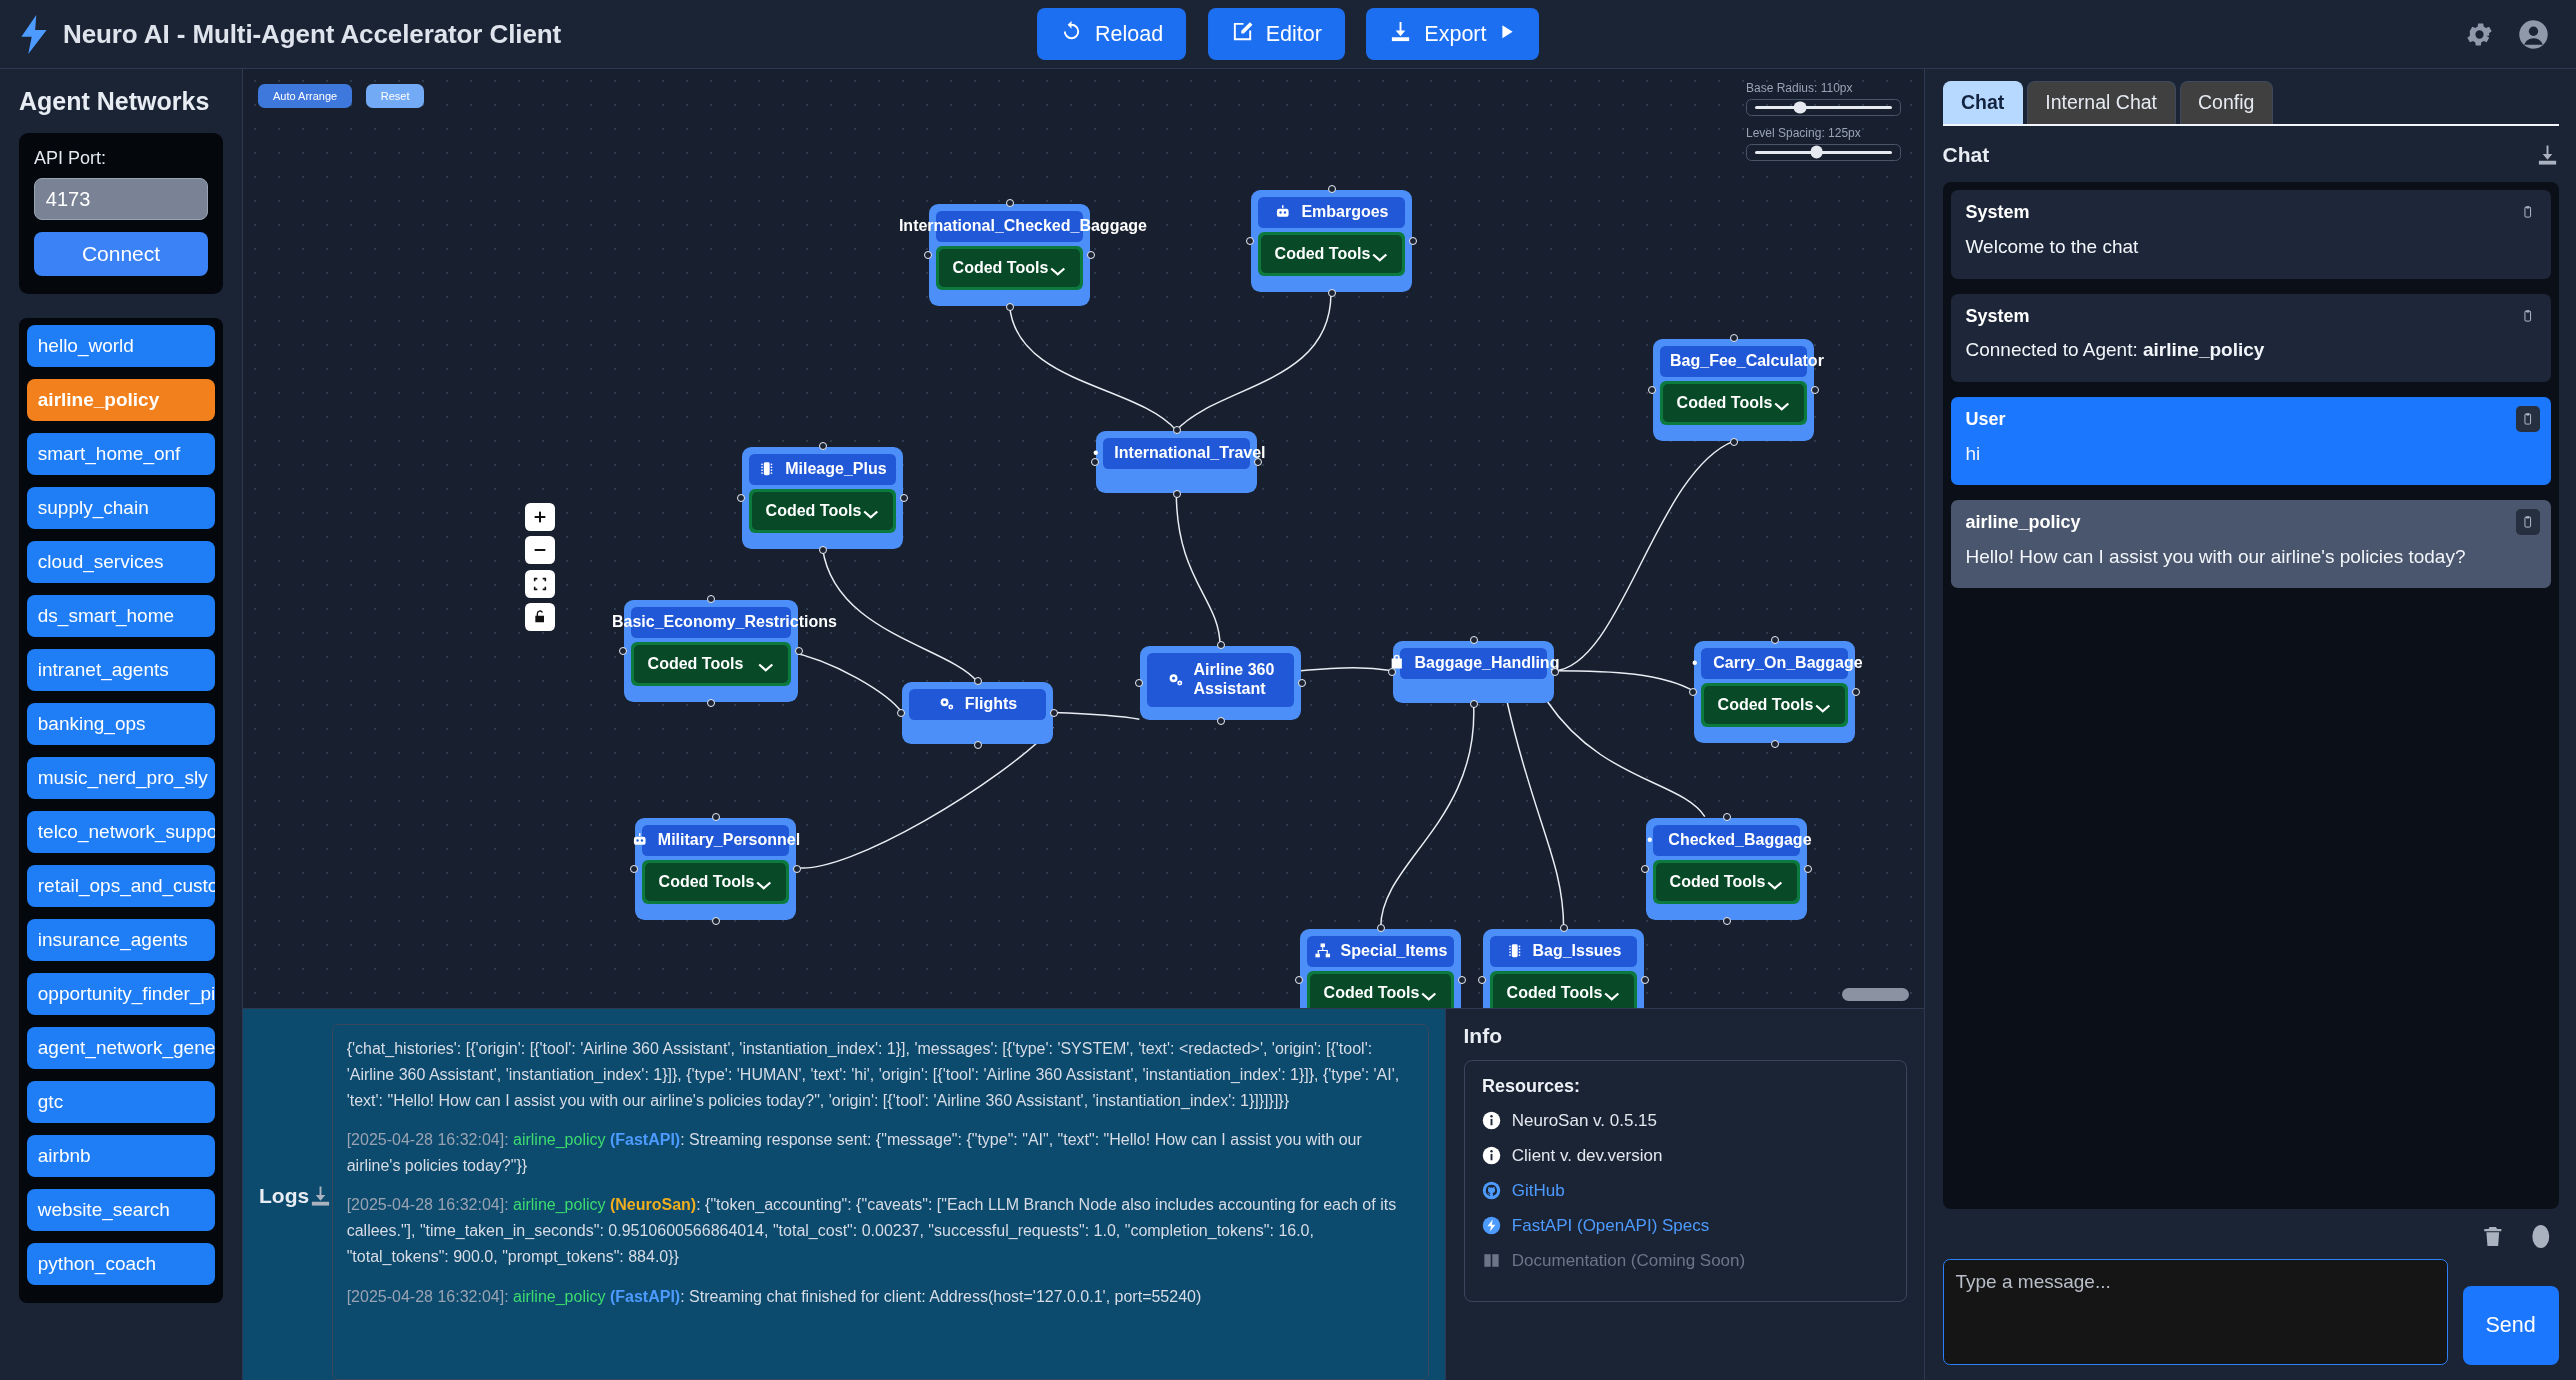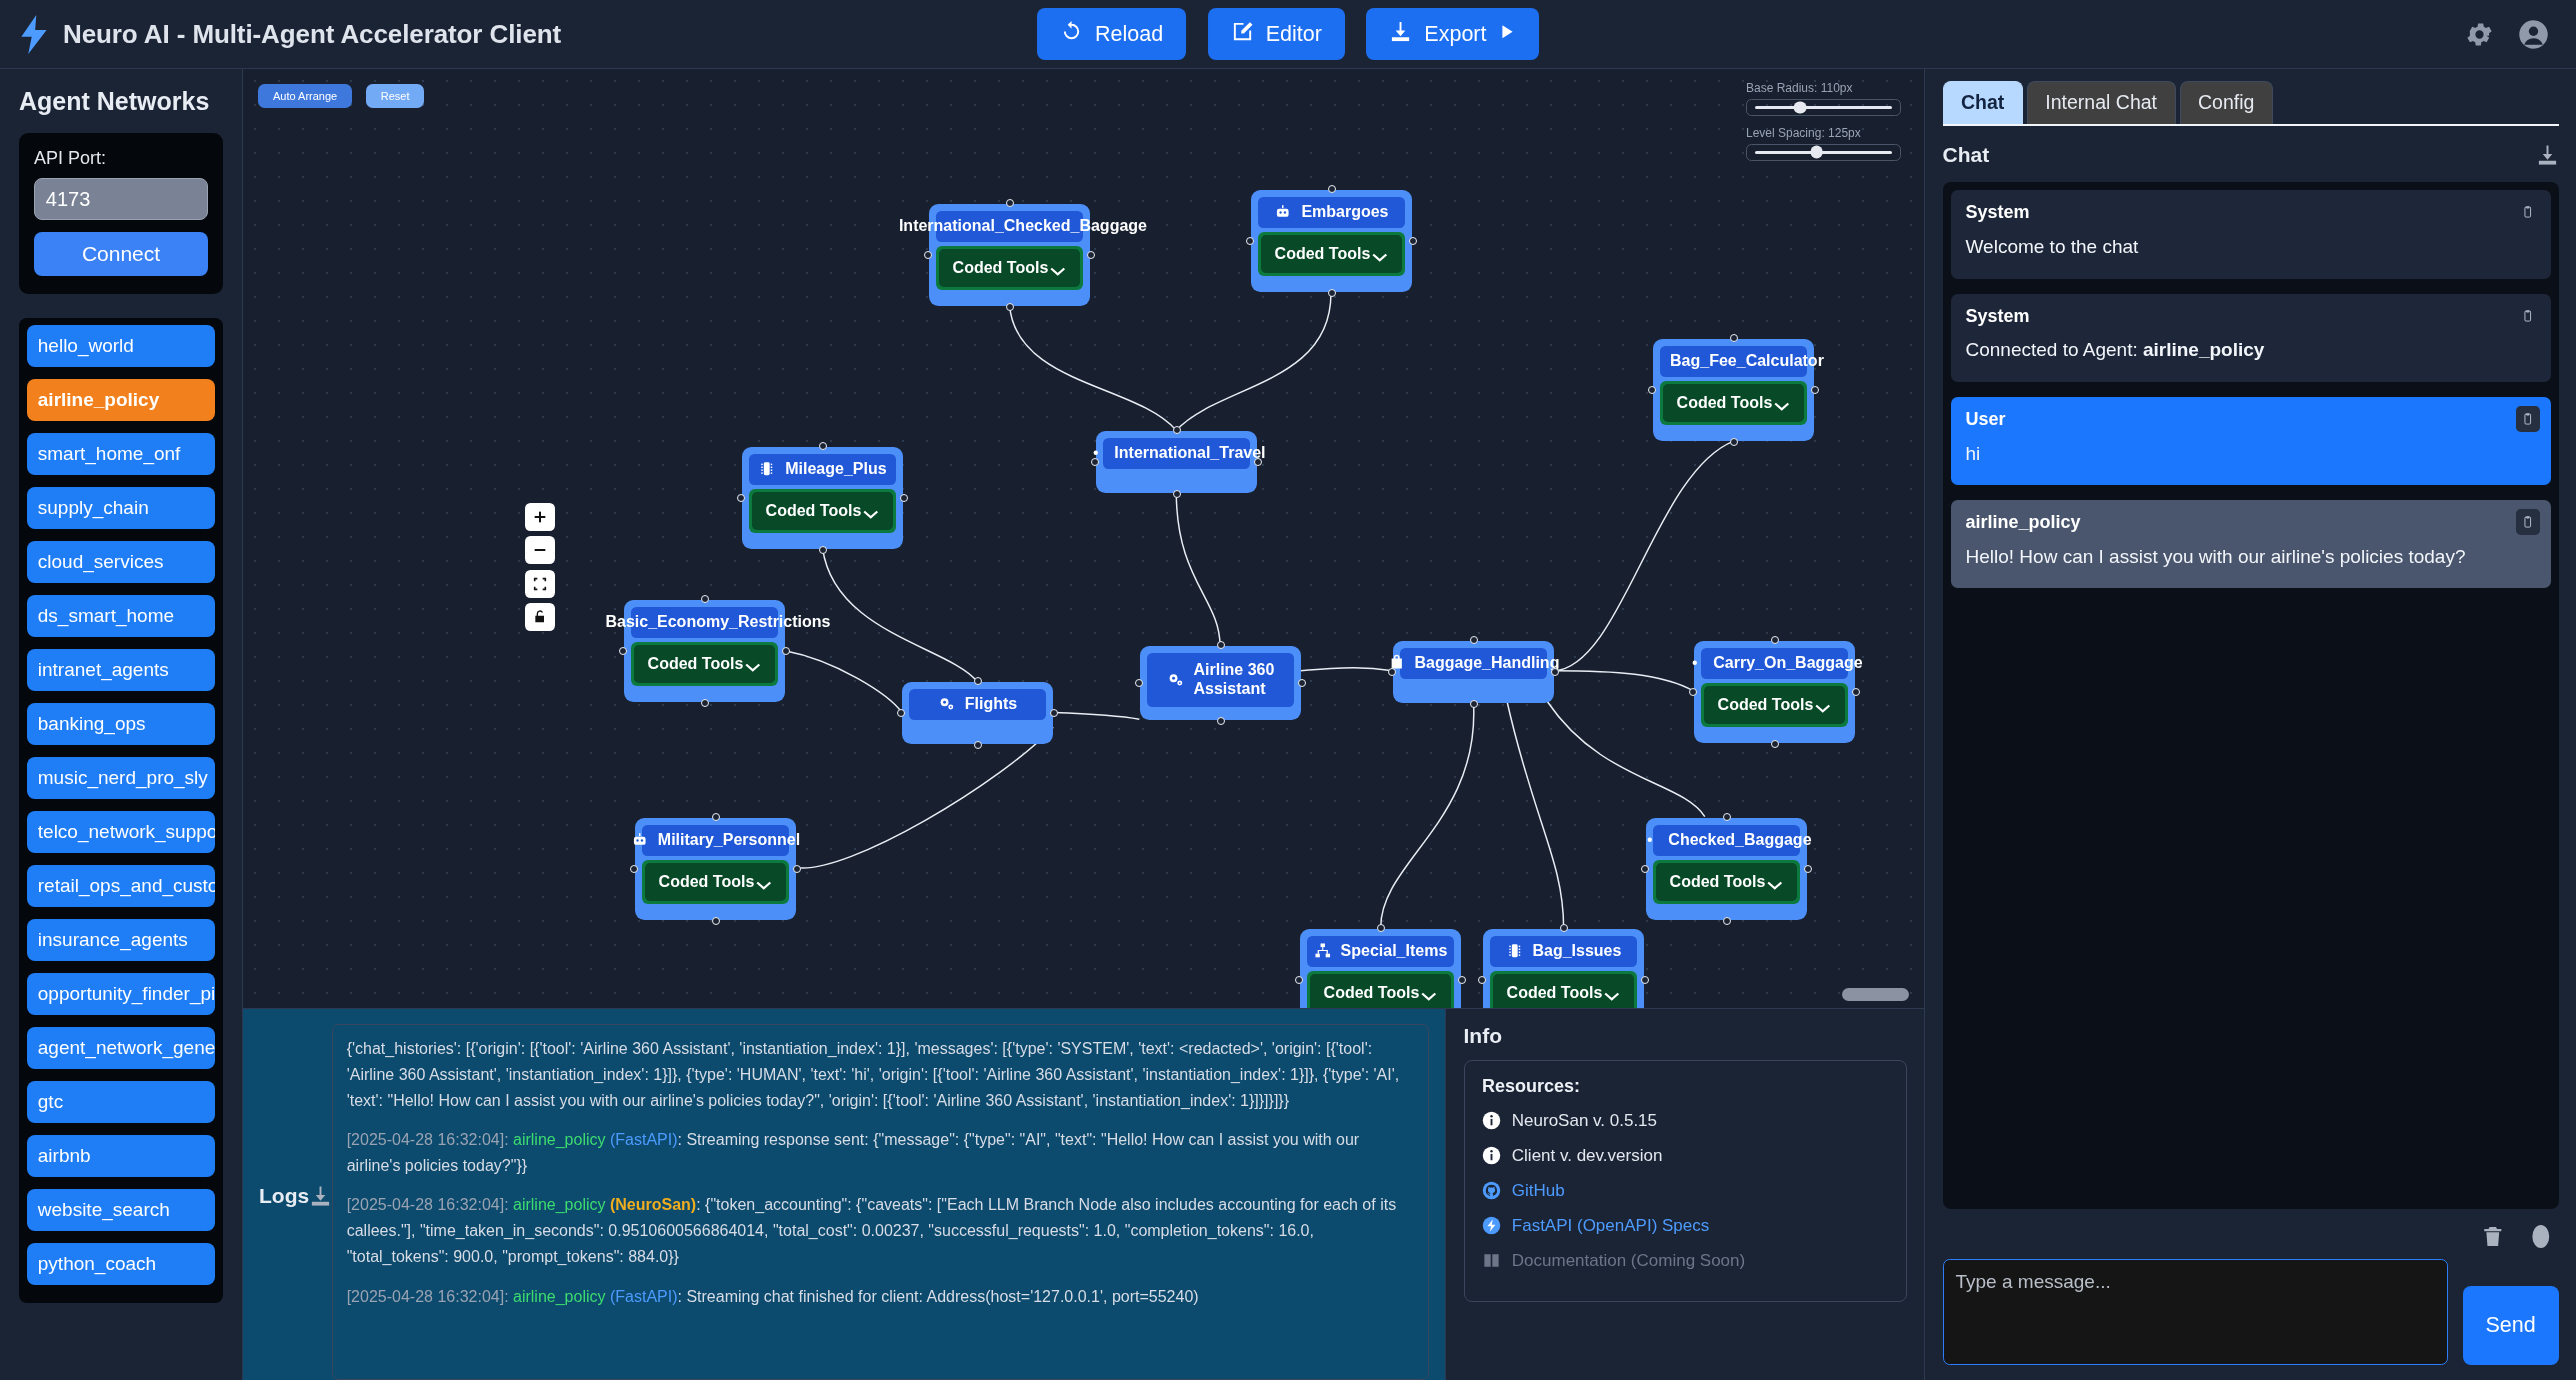--- a/index.html
+++ b/index.html
@@ -157,21 +157,21 @@
   .dl-icon { width: 23px; height: 24px; cursor: pointer; }
   .dl-icon svg { width:100%; height:100%; fill:#aab2c0; }
   #logs-box {
     flex: 1; border: 0.7px solid #3a465c; border-radius: 6.7px;
     padding: 10.8px 13.5px; overflow: hidden;
     color: #d7dce5; font-size: 16px; line-height: 1.62;
   }
   .log-line { margin-bottom: 13.5px; word-break: break-word; }
   .ts { color: #9aa3b2; }
   .agent { color: #3ddc6f; }
-  .tag-fastapi { color: #4d9bff; font-weight: normal; }
+  .tag-fastapi { color: #4d9bff; font-weight: bold; }
   .tag-neurosan { color: #f0ad1e; font-weight: bold; }
 
   #info-panel { flex: 0 0 478px; background: #1b2435; padding: 15px 17.5px 0 17.5px; display:flex; flex-direction:column; }
   #info-box { border: 0.7px solid #3a465c; border-radius: 8px; padding: 15px 17.5px; }
   #res-title { font-size: 18px; font-weight: bold; color: #eef1f6; margin-bottom: 13.5px; }
   .res-item { display: flex; align-items: center; gap: 10.8px; margin-bottom: 15px; font-size: 17px; color: #e4e8ef; }
   .res-item .ri-icon { width: 19px; height: 19px; flex: 0 0 auto; }
   .res-item .ri-icon svg { width: 100%; height: 100%; }
   .res-item.link { color: #4d9bff; cursor: pointer; }
   .res-item.muted { color: #6d7688; }
@@ -513,21 +513,21 @@
             <span class="node-icon"><svg viewBox="0 0 24 24">
                 <circle cx="12" cy="12" r="3"></circle>
               </svg></span>
             <span>International_Travel</span>
           </div>
           <span class="port p-t"></span>
           <span class="port p-b"></span>
           <span class="port p-l"></span>
           <span class="port p-r"></span>
         </div>
-        <div class="node" style="left: 381px; top: 531px; width: 161px; height: 102px;">
+        <div class="node" style="left: 381px; top: 531px; width: 174px; height: 102px;">
           <div class="node-head">
             <span class="node-icon"><svg viewBox="0 0 24 24"></svg></span>
             <span>Basic_Economy_Restrictions</span>
           </div>
           <div class="node-tools">
             <div class="node-tools-inner">
               <span>Coded Tools</span>
               <span class="chev"><svg viewBox="0 0 24 14">
                   <polyline points="3,3 12,11 21,3"></polyline>
                 </svg></span>

